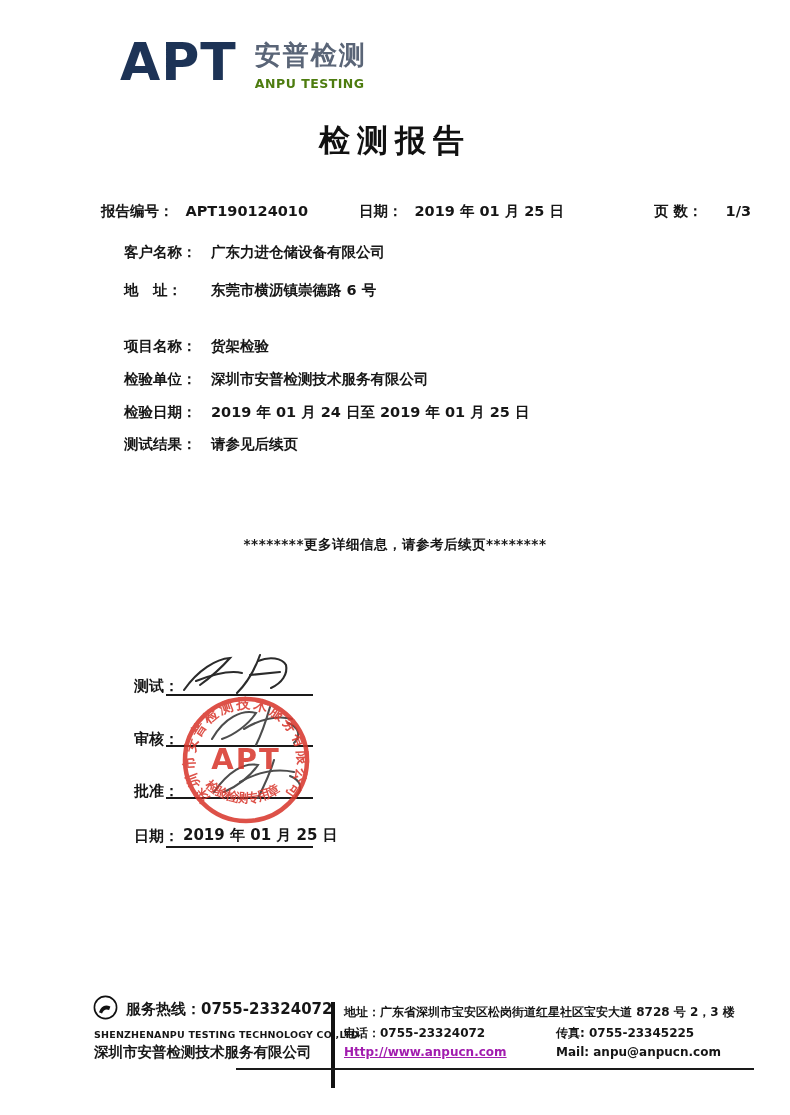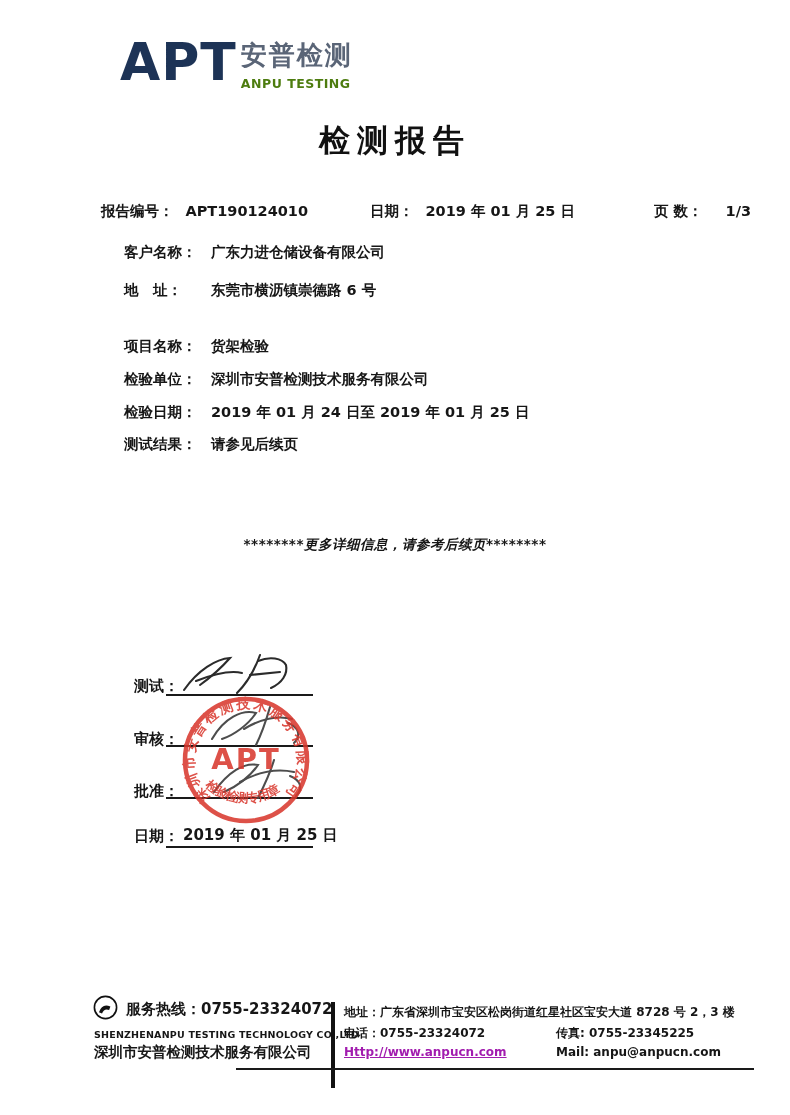--- a/index.html
+++ b/index.html
@@ -12,48 +12,48 @@
     font-family:"DejaVu Sans","Liberation Sans",sans-serif;
     color:#161616;
     overflow:hidden;
   }
   
   .logo { position:absolute; top:36px; left:84px; display:flex; align-items:flex-start; }
   .logo-mark {
     font-size:52px; line-height:52px; font-weight:bold;
     color:#1d3356; letter-spacing:1px;
   }
-  .logo-names { margin-left:4px; padding-top:4px; }
+  .logo-names { margin-left:18px; padding-top:4px; }
   .logo-cn { font-size:26px; line-height:30px; font-weight:bold; color:#5a6577; letter-spacing:2px; }
   .logo-en { font-size:12.5px; line-height:14px; font-weight:bold; color:#4d7c0f; letter-spacing:0.5px; margin-top:7px; }
 
   
   .title {
     position:absolute; top:120px; left:0; width:100%;
     text-align:center; font-size:31px; font-weight:bold; letter-spacing:7px; color:#111;
   }
 
   
   .meta { position:absolute; top:202px; left:0; width:100%; height:20px; font-size:14.5px; font-weight:bold; }
   .meta span { white-space:nowrap; }
   .meta-report { position:absolute; left:65px; }
-  .meta-date   { position:absolute; left:334px; }
+  .meta-date   { position:absolute; left:323px; }
   .meta-pages  { position:absolute; left:618px; }
   .meta .val { margin-left:12px; }
   .meta-pages .val { margin-left:23px; }
 
   
   .field { position:absolute; left:0; width:100%; height:22px; font-size:14.5px; font-weight:bold; }
   .field .flabel { position:absolute; left:88px; white-space:pre; }
   .field .fvalue { position:absolute; left:175px; white-space:nowrap; }
 
   
   .note {
     position:absolute; top:536px; left:0; width:100%;
-    text-align:center; font-size:13.5px; font-weight:bold; letter-spacing:0.5px;font-style:italic;
+    text-align:center; font-size:13.5px; font-weight:bold; letter-spacing:0.5px;
   }
 
   
   .sig-label { position:absolute; left:98px; font-size:15px; font-weight:bold; white-space:nowrap; }
   .sig-line  { position:absolute; left:130px; width:147px; border-top:2px solid #1a1a1a; }
   .sig-date-value { position:absolute; left:147px; font-size:15px; font-weight:bold; white-space:nowrap; }
   .sig-svg { position:absolute; pointer-events:none; }
 
   
   .stamp { position:absolute; left:142px; top:692px; width:136px; height:136px; opacity:0.87; }

